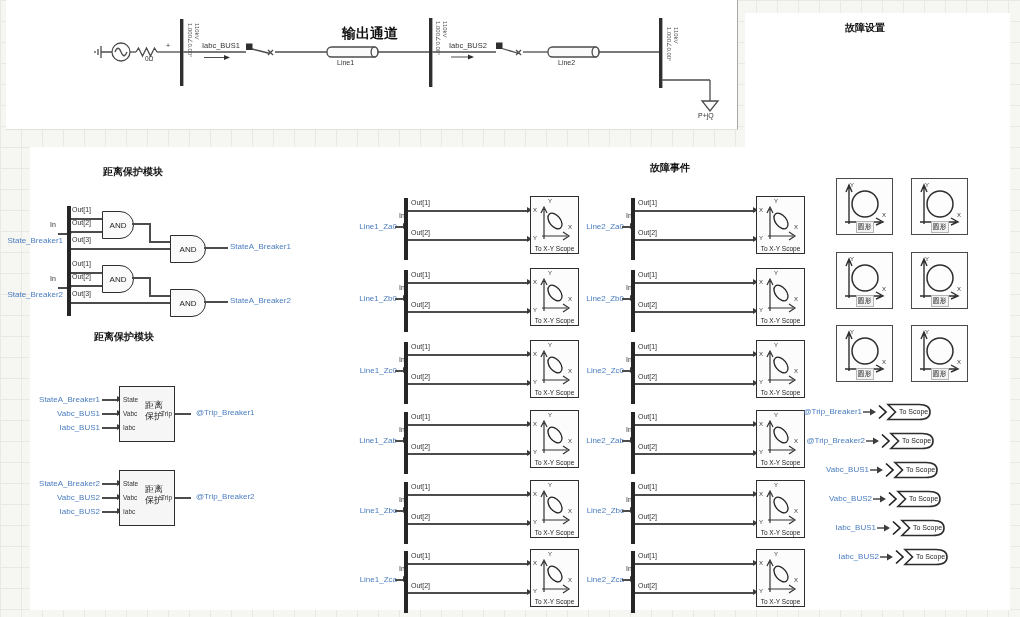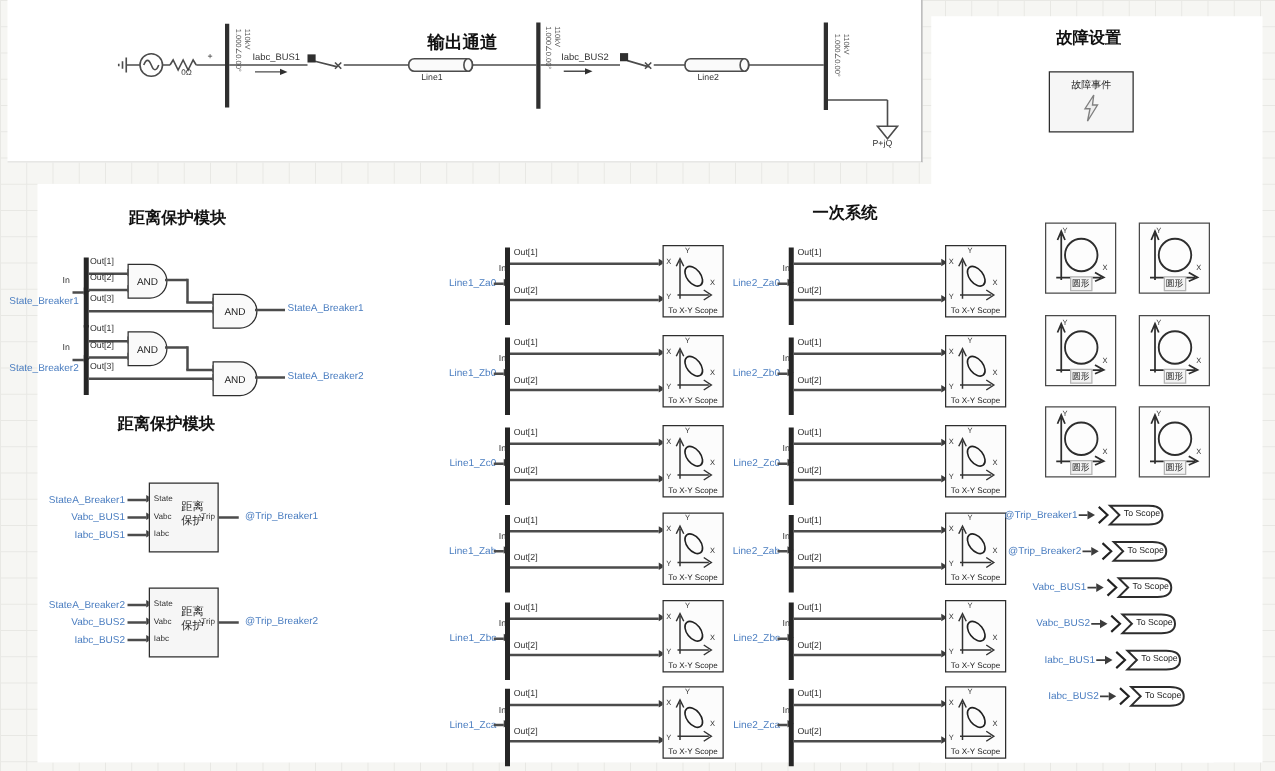--- a/index.html
+++ b/index.html
@@ -3,21 +3,21 @@
 <meta charset="utf-8">
 <style>
   html,body{margin:0;padding:0}
   #canvas{position:relative;width:1020px;height:617px;overflow:hidden;
     font-family:"Liberation Sans",sans-serif;color:#222;
     background-color:#f6f6f3;
     background-image:linear-gradient(#e8e8e4 1px,transparent 1px),linear-gradient(90deg,#e8e8e4 1px,transparent 1px);
     background-size:21px 21px}
   .panel{position:absolute;background:#fff}
   .abs{position:absolute}
-  .title{position:absolute;font-weight:bold;font-size:13px;color:#111;white-space:nowrap}
+  .title{position:absolute;font-weight:bold;font-size:10px;color:#111;white-space:nowrap}
   .blue{position:absolute;font-size:8px;color:#4a7dc0;white-space:nowrap}
   .lblr{text-align:right}
   .plabel{position:absolute;font-size:7px;color:#333;white-space:nowrap}
   .pp{position:absolute;font-size:6px;color:#333;white-space:nowrap}
   .cap{position:absolute;left:0;right:0;bottom:1px;text-align:center;font-size:6.5px;color:#222;white-space:nowrap}
   .hwire{position:absolute;height:1.5px;background:#4c4c4c}
   .vwire{position:absolute;width:1.5px;background:#4c4c4c}
   .hwire.a::after{content:"";position:absolute;right:-5px;top:-2.8px;width:0;height:0;
     border-left:5px solid #3c3c3c;border-top:3.5px solid transparent;border-bottom:3.5px solid transparent}
   .bar{position:absolute;width:4px;background:#262626}
@@ -91,26 +91,20 @@
   </div>
   <span class="plabel" style="left:449px;top:41px;font-size:7.5px">Iabc_BUS2</span>
   <span class="plabel" style="left:558px;top:59px">Line2</span>
   <div class="vtext" style="left:665px;top:27px">
     <div>1.000∠0.00°</div>
       <div>110kV</div>
   </div>
   <span class="plabel" style="left:698px;top:112px">P+jQ</span>
 
   <div class="title" style="left:845px;top:21px">故障设置</div>
-  <div class="blockbox" style="left:839px;top:57px;width:66px;height:47px">
-    <div style="position:absolute;left:0;right:0;top:4px;text-align:center;font-size:8px">故障事件</div>
-    <svg width="14" height="24" style="position:absolute;left:26px;top:17px">
-      <path d="M9,1 L2,12 L6,12 L4,22 L12,9 L8,9 Z" fill="#ededed" stroke="#808080" stroke-width="1.1"></path>
-    </svg>
-  </div>
 
   <div class="title" style="left:103px;top:165px">距离保护模块</div>
 
   <div class="blue lblr" style="left:0;top:236px;width:63px">State_Breaker1</div>
   <span class="plabel" style="left:50px;top:221px">In</span>
   <div class="hwire a" style="left:58px;top:233px;width:9px"></div>
   <div class="bar" style="left:67px;top:206px;height:56px"></div>
   <span class="plabel" style="left:72px;top:206px">Out[1]</span>
   <div class="hwire a" style="left:71px;top:218px;width:31px"></div>
   <span class="plabel" style="left:72px;top:219px">Out[2]</span>
@@ -176,21 +170,21 @@
     <span class="pp" style="left:3px;top:37px;font-size:6.5px">Iabc</span>
     <span class="pp" style="right:2px;top:23px;font-size:6.5px">Trip</span>
     <div style="position:absolute;left:16px;top:13px;width:36px;text-align:center;font-size:9px;line-height:11px">
       <div>距离</div>
         <div>保护</div>
     </div>
   </div>
   <div class="hwire" style="left:175px;top:497px;width:16px"></div>
   <div class="blue" style="left:196px;top:492px">@Trip_Breaker2</div>
 
-  <div class="title" style="left:650px;top:161px">一次系统</div>
+  <div class="title" style="left:650px;top:161px">故障事件</div>
 
   <div class="srow" style="left:353px;top:196px">
     <div class="blue lblr" style="left:0;top:26px;width:44px">Line1_Za0</div>
     <span class="plabel" style="left:46px;top:16px">In</span>
     <div class="hwire a" style="left:42px;top:30px;width:8px"></div>
     <div class="bar" style="left:51px;top:2px;height:62px"></div>
     <span class="plabel" style="left:58px;top:3px">Out[1]</span>
     <div class="hwire a" style="left:55px;top:14px;width:119px"></div>
     <span class="plabel" style="left:58px;top:33px">Out[2]</span>
     <div class="hwire a" style="left:55px;top:43px;width:119px"></div>

